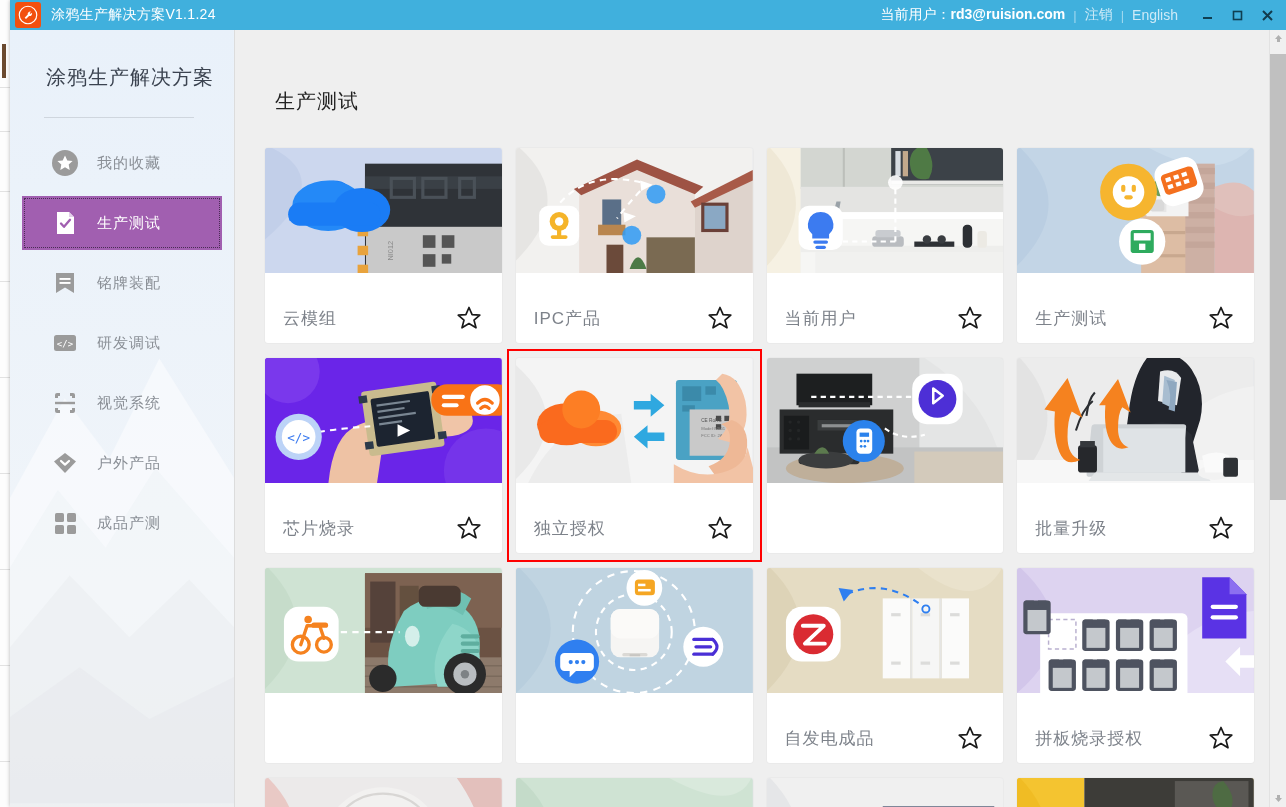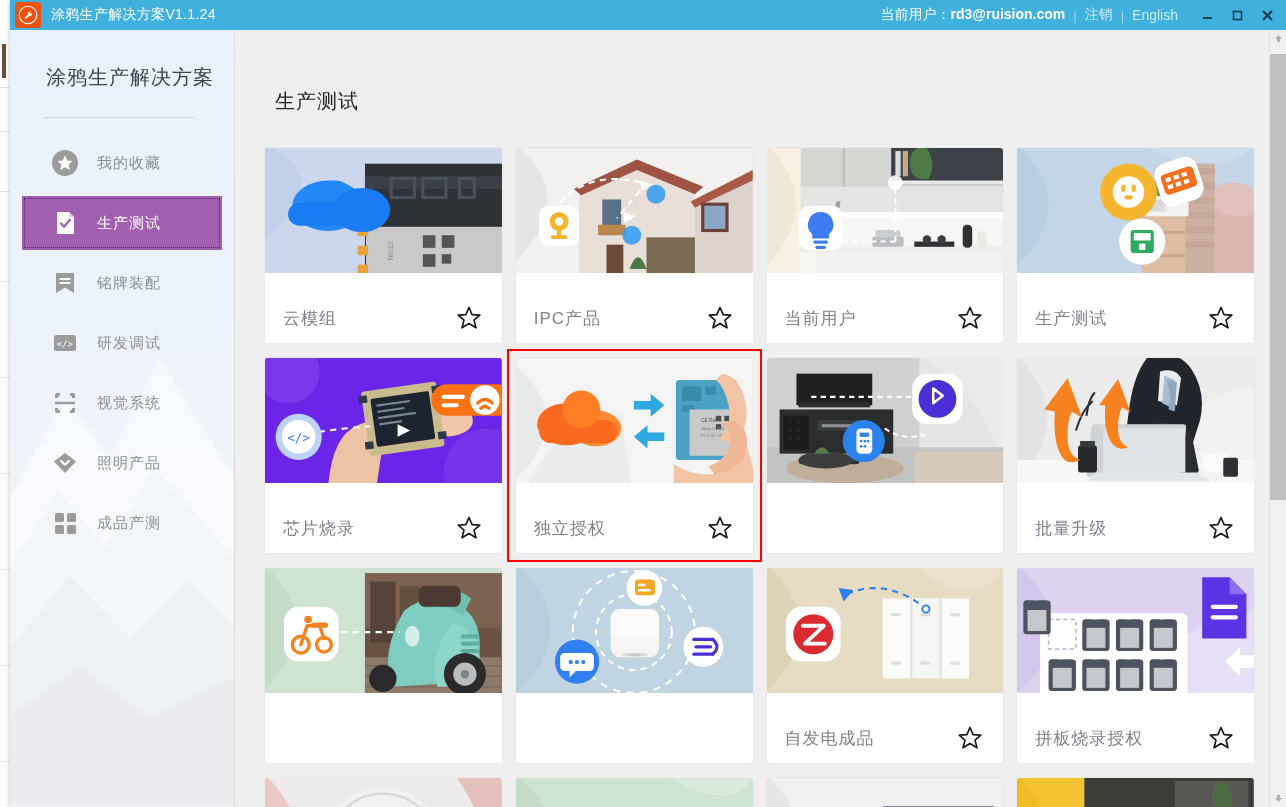--- a/index.html
+++ b/index.html
@@ -305,21 +305,21 @@
             <span class="lbl">视觉系统</span>
           </div>
 
           <div class="sb-item">
             <span class="ico">
               <svg width="28" height="28" viewBox="0 0 28 28">
                 <path d="M14 4 L25 12.5 L14 24 L3 12.5 Z" fill="#9b9b9b"></path>
                 <path d="M10 12 L14 15.6 L18 12" fill="none" stroke="#fff" stroke-width="2.2" stroke-linecap="round" stroke-linejoin="round"></path>
               </svg>
             </span>
-            <span class="lbl">照明产品</span>
+            <span class="lbl">户外产品</span>
           </div>
 
           <div class="sb-item">
             <span class="ico">
               <svg width="28" height="28" viewBox="0 0 28 28">
                 <rect x="4" y="4" width="9" height="9" rx="1.6" fill="#9b9b9b"></rect>
                 <rect x="16" y="4" width="9" height="9" rx="1.6" fill="#9b9b9b"></rect>
                 <rect x="4" y="16" width="9" height="9" rx="1.6" fill="#9b9b9b"></rect>
                 <rect x="16" y="16" width="9" height="9" rx="1.6" fill="#9b9b9b"></rect>
               </svg>

